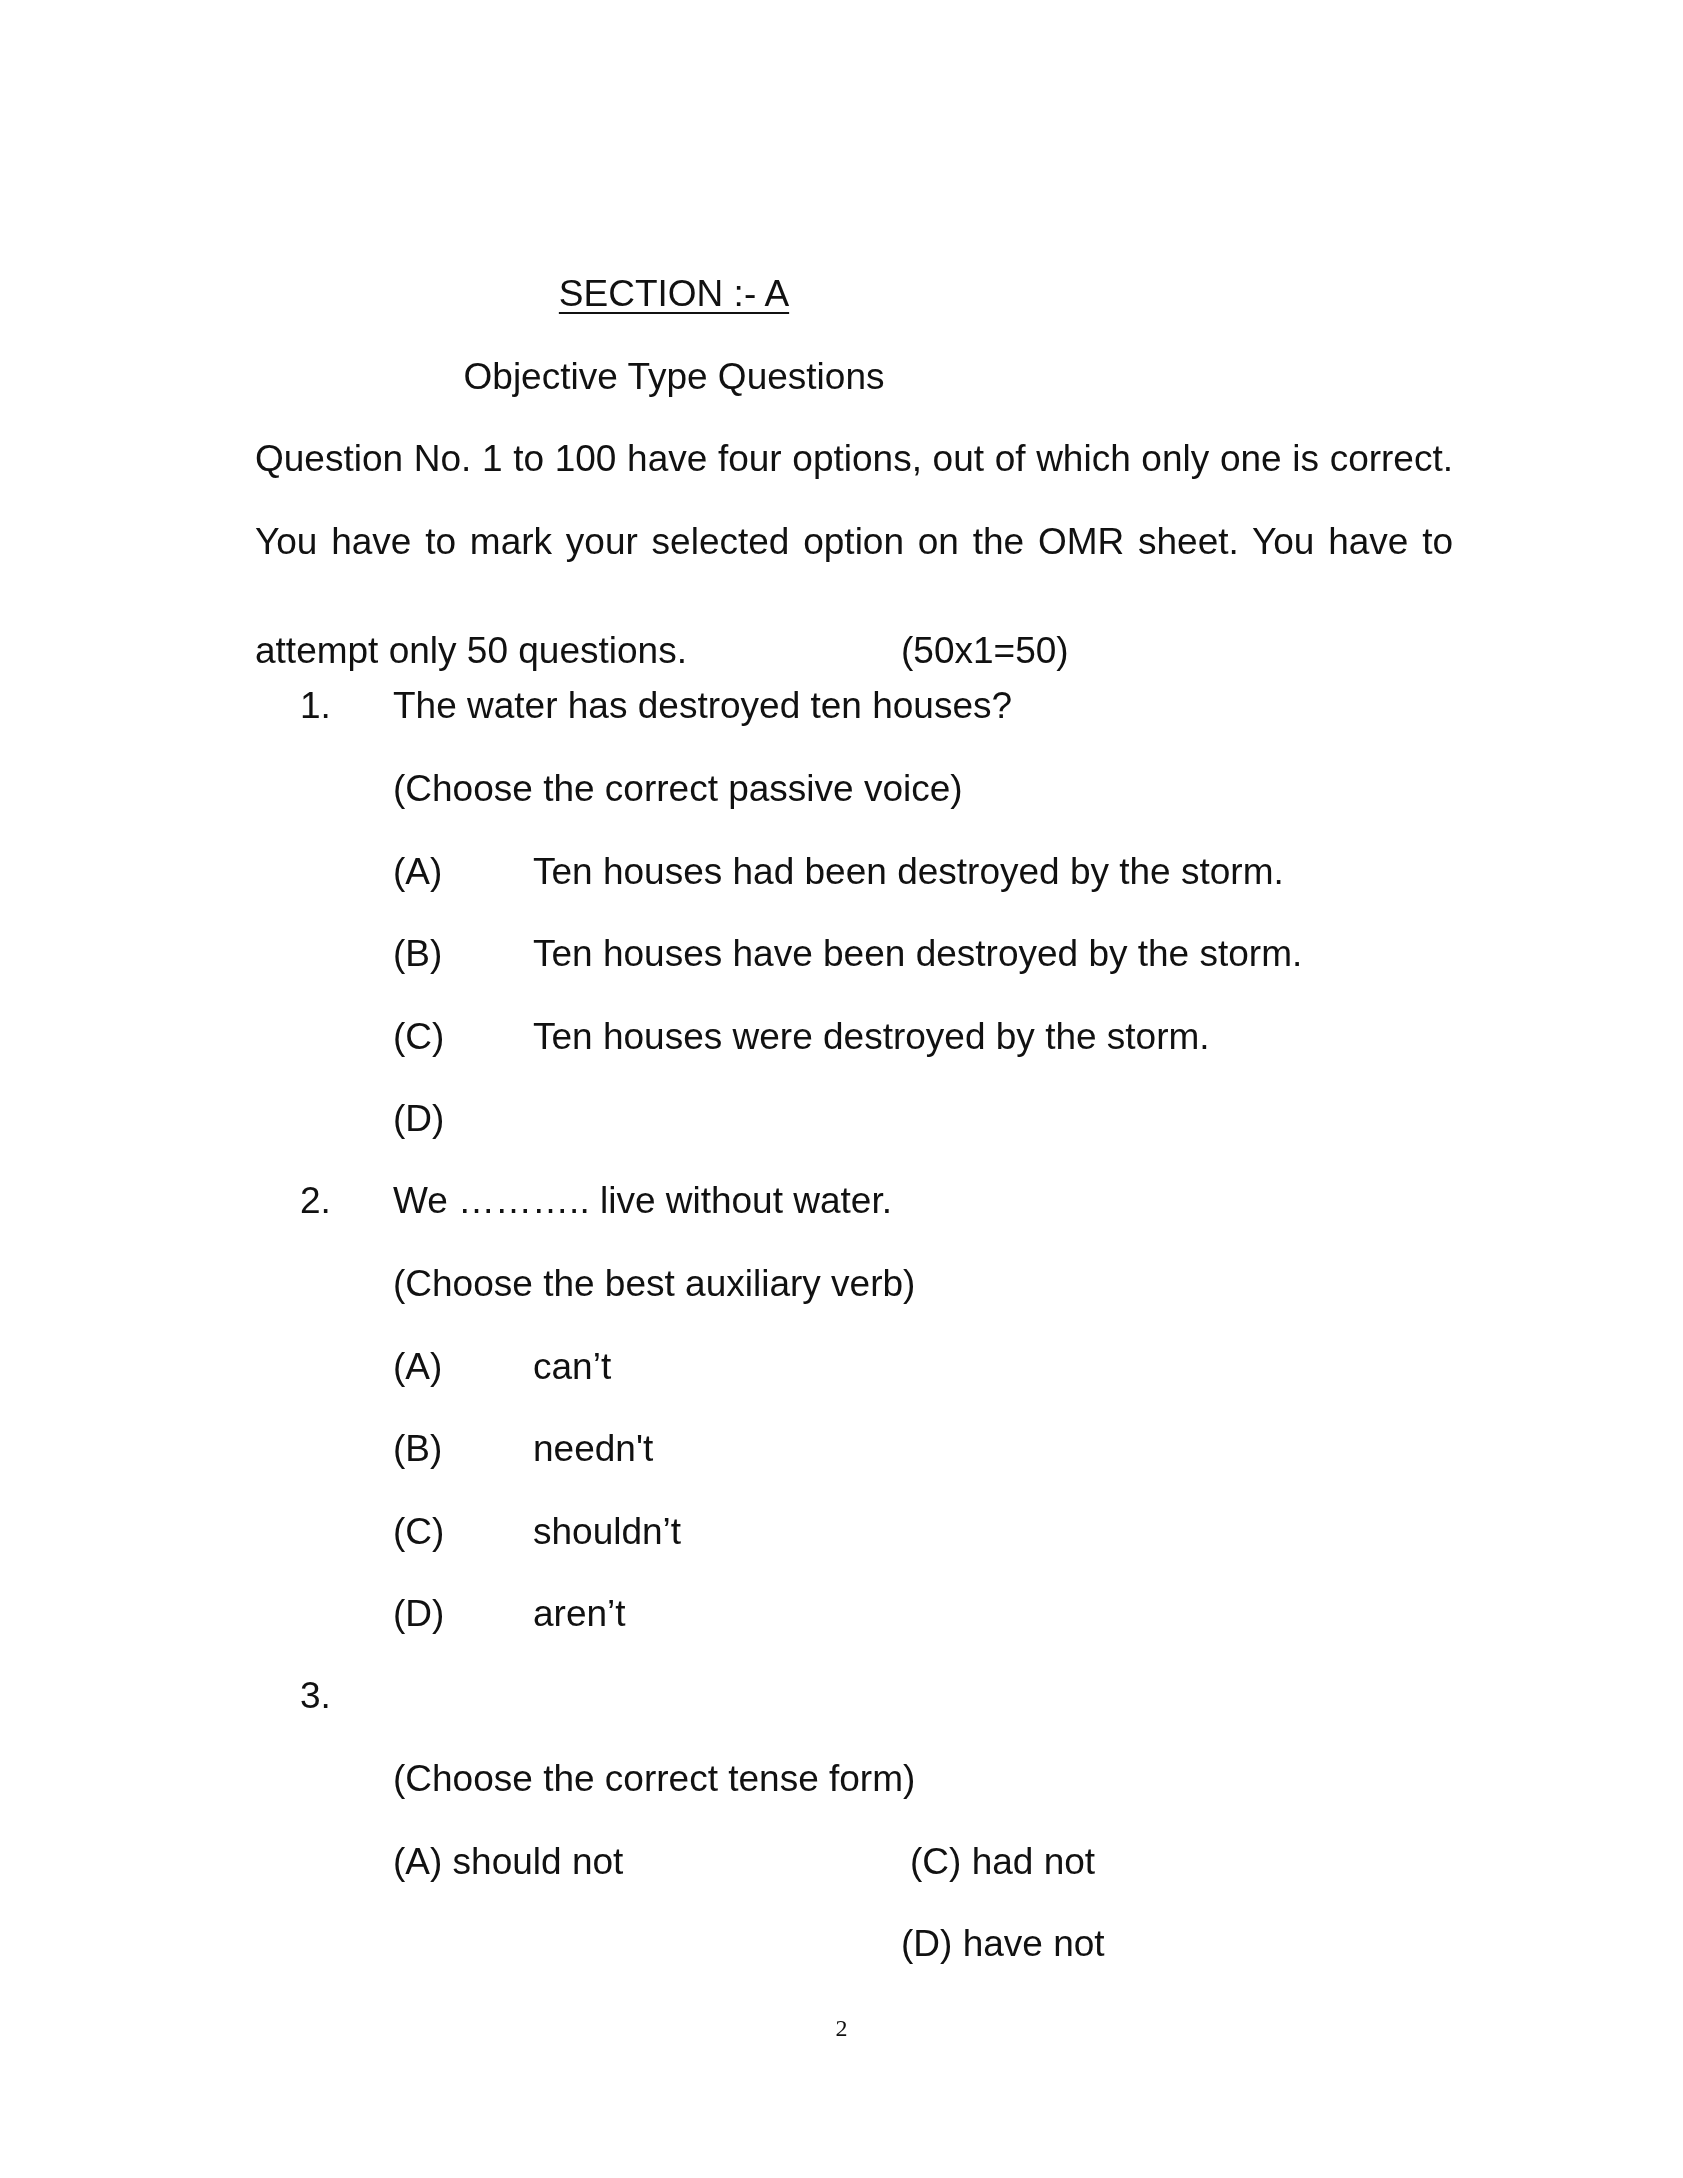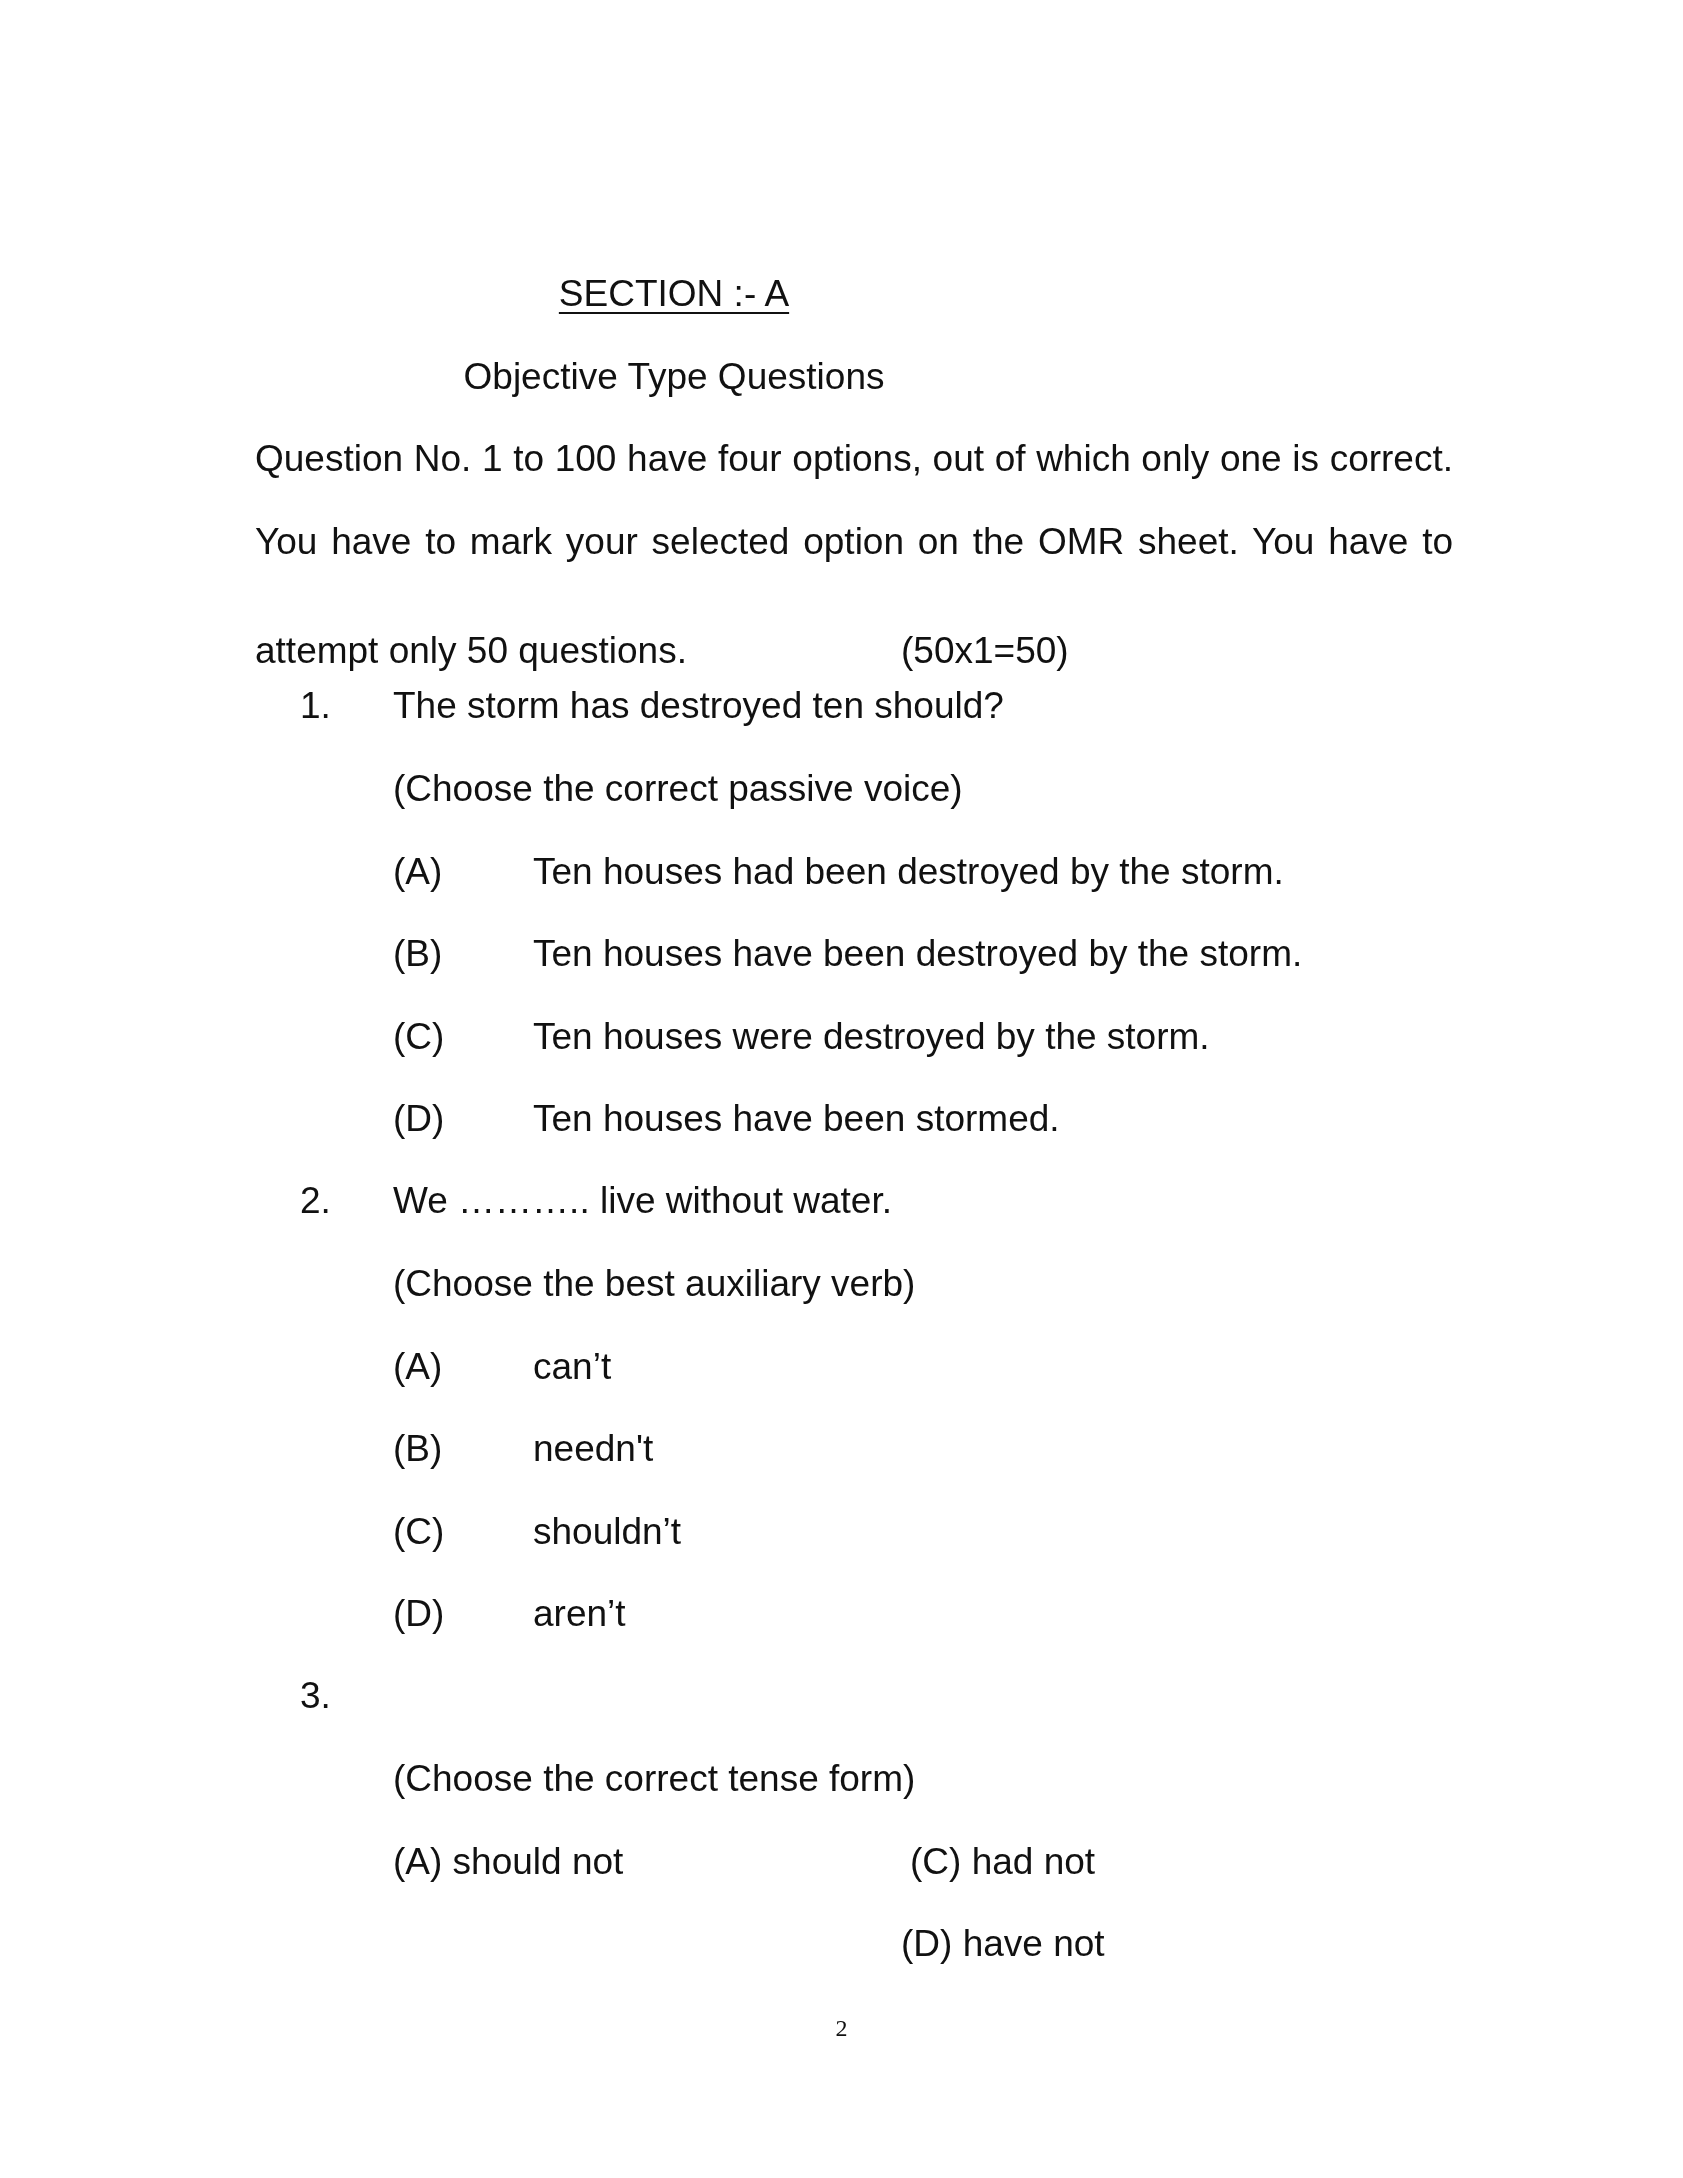--- a/index.html
+++ b/index.html
@@ -30,40 +30,39 @@
 <div class="line" style="top:501px;">
   <div class="para">You have to mark your selected option on the OMR sheet. You have to</div>
 </div>
 <div class="line" style="top:610px;">
   <span class="abs" style="left:255px;">attempt only 50 questions.</span>
   <span class="abs" style="left:901px;">(50x1=50)</span>
 </div>
 
 <div class="line" style="top:665px;">
   <span class="abs" style="left:300px;">1.</span>
-  <span class="abs" style="left:393px;">The storm has destroyed ten should?</span>
+  <span class="abs" style="left:393px;">The water has destroyed ten houses?</span>
 </div>
 <div class="line" style="top:748px;">
   <span class="abs" style="left:393px;">(Choose the correct passive voice)</span>
 </div>
 <div class="line" style="top:831px;">
   <span class="abs" style="left:393px;">(A)</span>
   <span class="abs" style="left:533px;">Ten houses had been destroyed by the storm.</span>
 </div>
 <div class="line" style="top:913px;">
   <span class="abs" style="left:393px;">(B)</span>
   <span class="abs" style="left:533px;">Ten houses have been destroyed by the storm.</span>
 </div>
 <div class="line" style="top:996px;">
   <span class="abs" style="left:393px;">(C)</span>
   <span class="abs" style="left:533px;">Ten houses were destroyed by the storm.</span>
 </div>
 <div class="line" style="top:1078px;">
   <span class="abs" style="left:393px;">(D)</span>
-  <span class="abs" style="left:533px;">Ten houses have been stormed.</span>
 </div>
 
 <div class="line" style="top:1160px;">
   <span class="abs" style="left:300px;">2.</span>
   <span class="abs" style="left:393px;">We ……….. live without water.</span>
 </div>
 <div class="line" style="top:1243px;">
   <span class="abs" style="left:393px;">(Choose the best auxiliary verb)</span>
 </div>
 <div class="line" style="top:1326px;">

